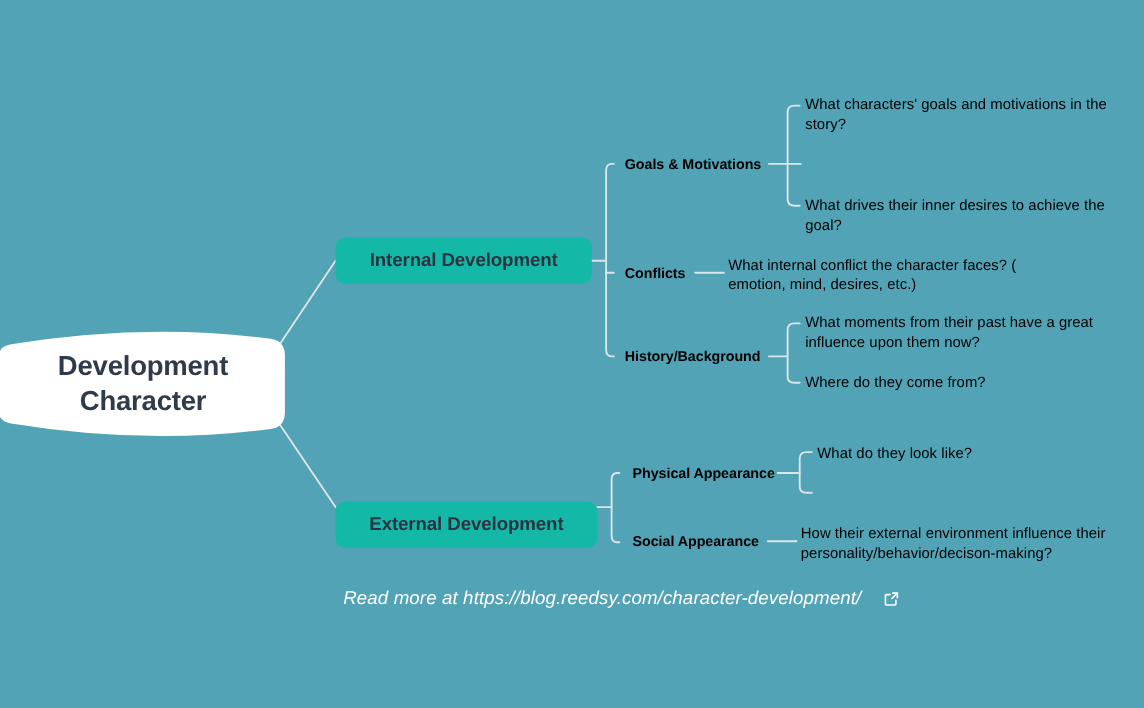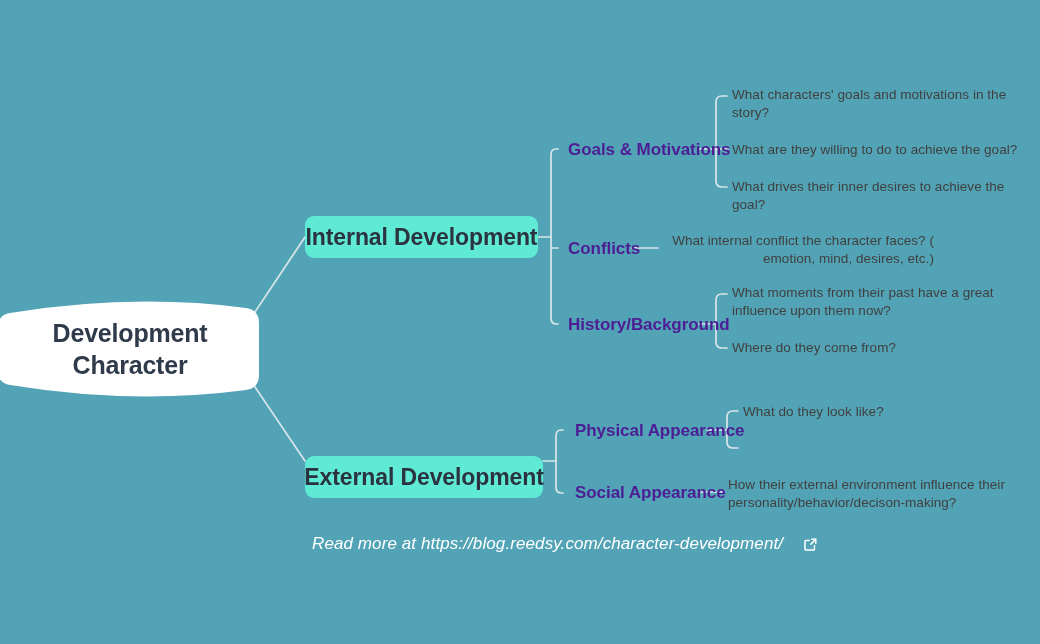--- a/index.html
+++ b/index.html
@@ -59,27 +59,27 @@
     line-height: 1.28;
     letter-spacing: -0.2px;
     text-align: center;
     padding-left: 12px;
     box-sizing: border-box;
   }
 
   
   .branch-box {
     position: absolute;
-    background: #5eead4;
+    background: #14b8a6;
     border-radius: 9px;
     display: flex;
     align-items: center;
     justify-content: center;
     color: #2b3340;
-    font-size: 23px;
+    font-size: 17px;
     font-weight: bold;
     letter-spacing: -0.1px;
     white-space: nowrap;
   }
   #box-internal {
     left: 305px;
     top: 216px;
     width: 233px;
     height: 42px;
   }
@@ -87,33 +87,33 @@
     left: 305px;
     top: 440px;
     width: 238px;
     height: 42px;
     margin-top: 16px;
   }
 
   
   .subtopic {
     position: absolute;
-    color: #4c1d95;
-    font-size: 17px;
+    color: #000000;
+    font-size: 13px;
     font-weight: bold;
     white-space: nowrap;
     letter-spacing: -0.05px;
     line-height: 1;
     transform: translateY(-50%);
   }
 
   
   .leaf {
     position: absolute;
-    color: #404040;
+    color: #000000;
     font-size: 13.5px;
     font-weight: normal;
     line-height: 1.36;
     letter-spacing: 0.05px;
   }
 
   
   .footer {
     position: absolute;
     left: 312px;
@@ -182,25 +182,24 @@
   <div class="branch-box" id="box-external">External Development</div>
 
   <div class="subtopic" style="left:568px; top:149px;">Goals &amp; Motivations</div>
 
   <div class="subtopic" style="left:568px; top:248px;">Conflicts</div>
 
   <div class="subtopic" style="left:568px; top:324px;">History/Background</div>
 
   <div class="leaf" style="left:732px; top:86px; width:292px;">What characters' goals and motivations in the story?</div>
 
-  <div class="leaf" style="left:732px; top:141px; width:300px;">What are they willing to do to achieve the goal?</div>
 
   <div class="leaf" style="left:732px; top:178px; width:292px;">What drives their inner desires to achieve the goal?</div>
 
-  <div class="leaf" style="left:662px; top:232px; width:272px;text-align:right;">What internal conflict the character faces? ( emotion, mind, desires, etc.)</div>
+  <div class="leaf" style="left:662px; top:232px; width:272px;">What internal conflict the character faces? ( emotion, mind, desires, etc.)</div>
 
   <div class="leaf" style="left:732px; top:339px; width:292px;">Where do they come from?</div>
 
   <div class="leaf" style="left:732px; top:284px; width:292px;">What moments from their past have a great influence upon them now?</div>
 
   <div class="subtopic" style="left:575px; top:430px;">Physical Appearance</div>
 
   <div class="subtopic" style="left:575px; top:492px;">Social Appearance</div>
 
   <div class="leaf" style="left:743px; top:403px; width:290px;">What do they look like?</div>

